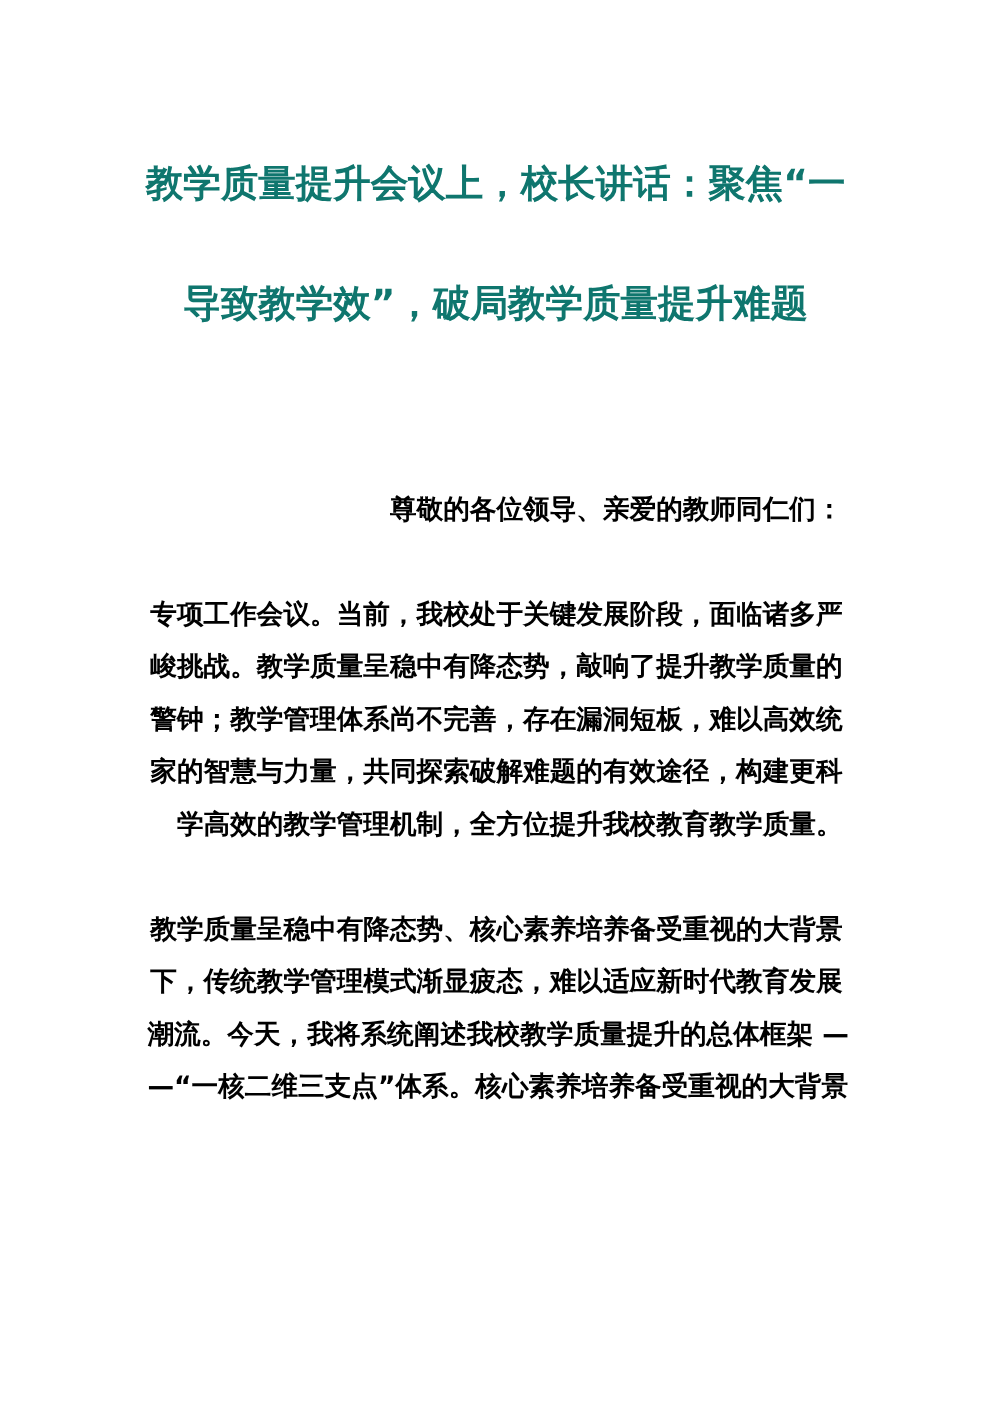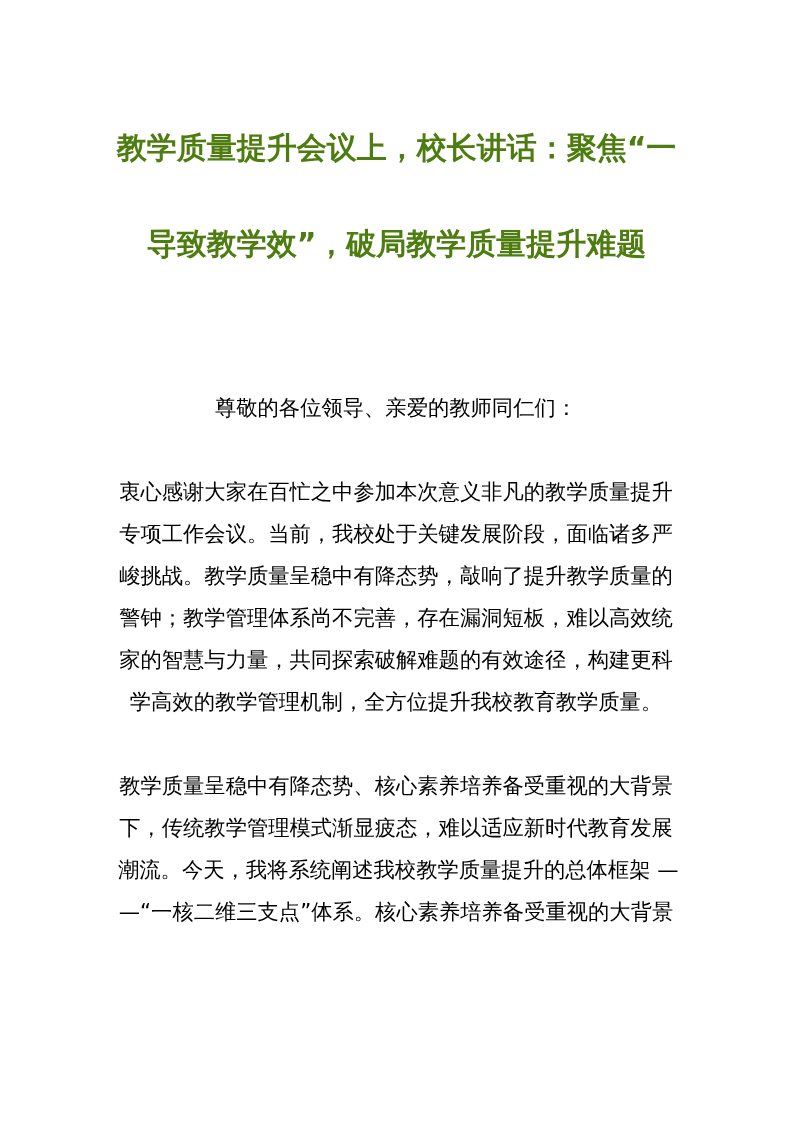--- a/index.html
+++ b/index.html
@@ -20,35 +20,35 @@
     overflow: hidden;
     font-family: "DejaVu Sans", "Liberation Sans", sans-serif;
   }
   
   .doc-title {
     margin: 100px 0 0 0;
     padding: 0;
     font-size: 30px;
     font-weight: 700;
     text-align: center;
-    color: #4d7c0f;
+    color: #0f766e;
   }
   .doc-title .line {
     display: block;
     height: 96px;
     line-height: 96px;
     white-space: nowrap;
   }
   
   .doc-body {
     margin: 95px 0 0 118px;
     width: 556px;
     font-size: 21.3px;
-    font-weight: 400;
-    text-align: center;
+    font-weight: 700;
+    text-align: right;
   }
   .para {
     margin: 0 0 42px 0;
     padding: 0;
   }
   .doc-body .line {
     display: block;
     height: 42px;
     line-height: 42px;
     white-space: nowrap;
@@ -64,21 +64,20 @@
       <span class="line">导致教学效”，破局教学质量提升难题</span>
     </h1>
 
   <div class="doc-body">
 
     <p class="para">
       <span class="line">尊敬的各位领导、亲爱的教师同仁们：</span>
     </p>
 
     <p class="para">
-        <span class="line">衷心感谢大家在百忙之中参加本次意义非凡的教学质量提升</span>
         <span class="line">专项工作会议。当前，我校处于关键发展阶段，面临诸多严</span>
         <span class="line">峻挑战。教学质量呈稳中有降态势，敲响了提升教学质量的</span>
         <span class="line">警钟；教学管理体系尚不完善，存在漏洞短板，难以高效统</span>
         <span class="line">家的智慧与力量，共同探索破解难题的有效途径，构建更科</span>
         <span class="line">学高效的教学管理机制，全方位提升我校教育教学质量。</span>
       </p>
 
     <p class="para">
         <span class="line">教学质量呈稳中有降态势、核心素养培养备受重视的大背景</span>
         <span class="line">下，传统教学管理模式渐显疲态，难以适应新时代教育发展</span>

